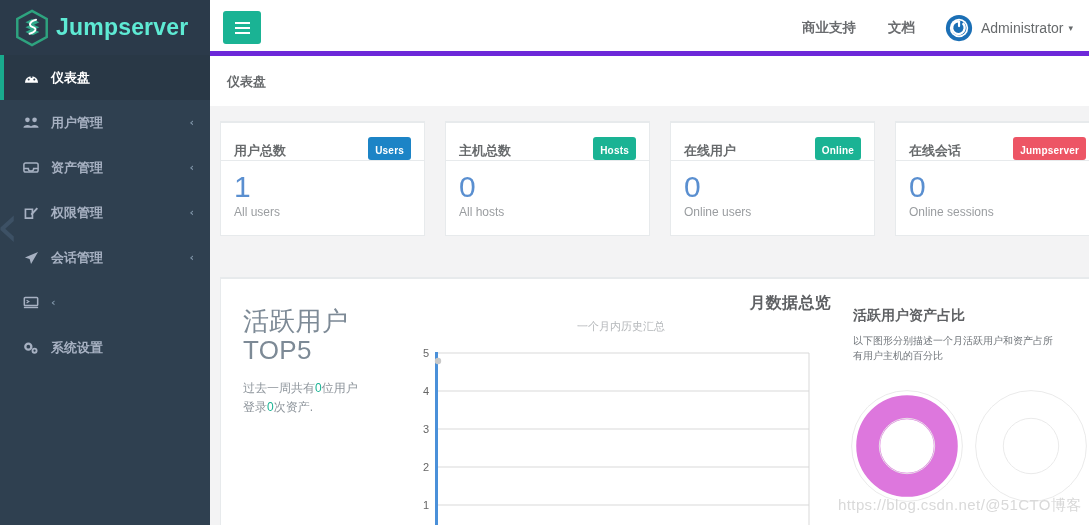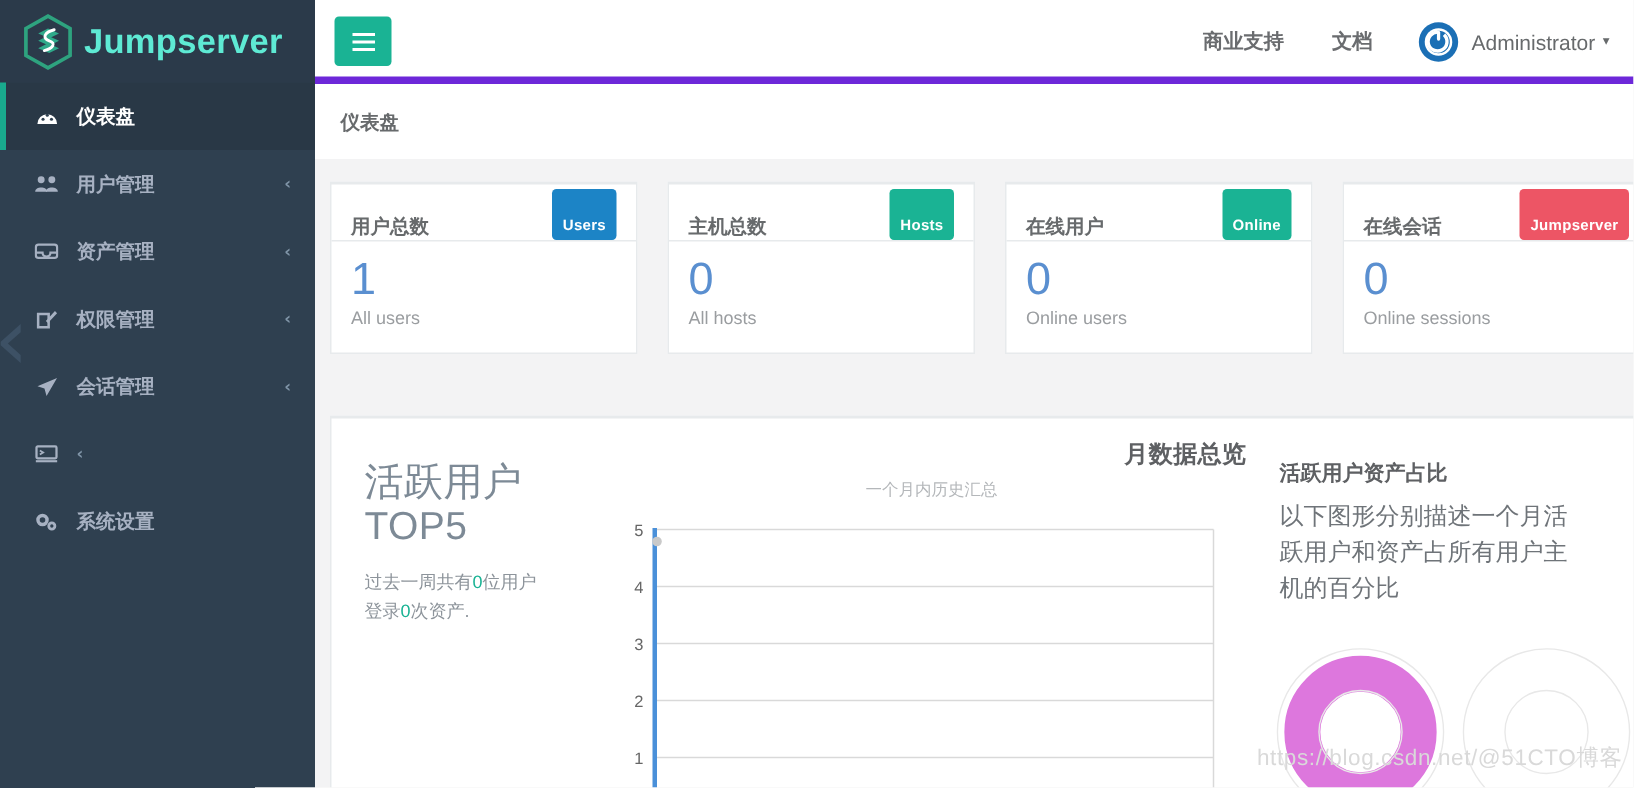--- a/index.html
+++ b/index.html
@@ -226,21 +226,21 @@
   }
   .stat-title {
     font-size: 13px;
     color: #676a6c;
     font-weight: bold;
   }
   .badge {
     font-size: 10px;
     font-weight: bold;
     color: #fff;
-    padding: 20px 7px 4px;
+    padding: 9px 7px 4px;
     border-radius: 3px;
     letter-spacing: .2px;
     line-height: 1;
   }
   .badge.blue { background: #1c84c6; }
   .badge.teal { background: #1ab394; margin-left: 24px; }
   .badge.green { background: #1ab394; margin-left: 24px; }
   .badge.red { background: #ed5565; }
   .stat-body {
     padding: 9px 13px 16px;
@@ -325,21 +325,21 @@
     padding: 28px 0 0 22px;
     box-sizing: border-box;
   }
   .pie-title {
     font-size: 14px;
     color: #5e6063;
     font-weight: bold;
   }
   .pie-desc {
     margin-top: 8px;
-    font-size: 16px;
+    font-size: 10px;
     color: #6f7479;
     line-height: 1.5;
     width: 200px;
   }
   .donuts {
     margin-top: 18px;
     margin-left: -6px;
     display: flex;
     gap: 4px;
   }

